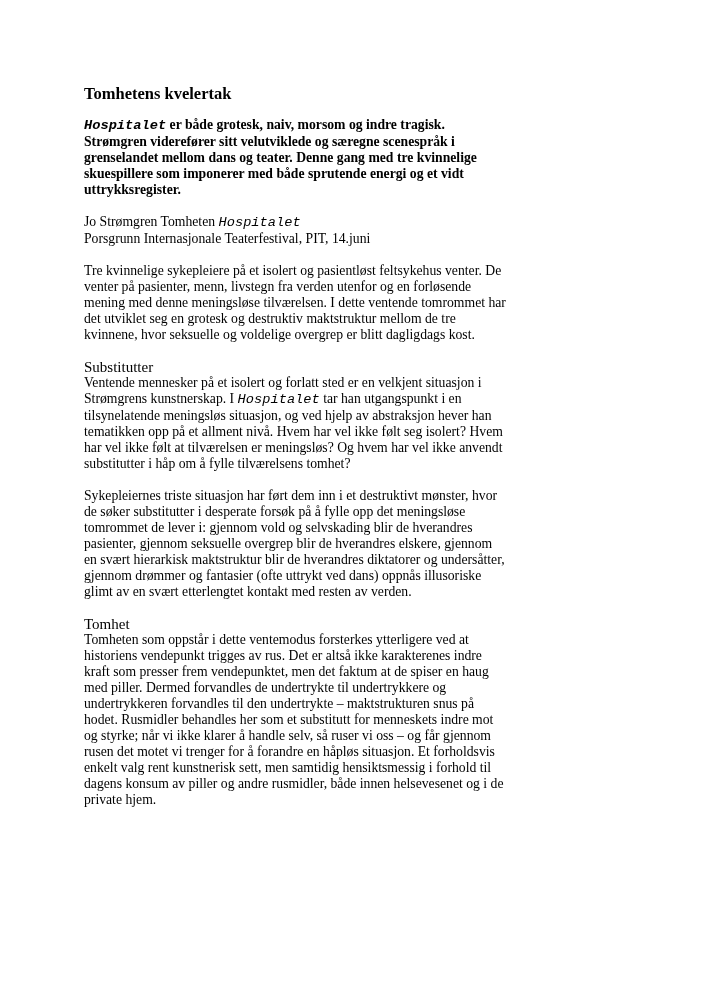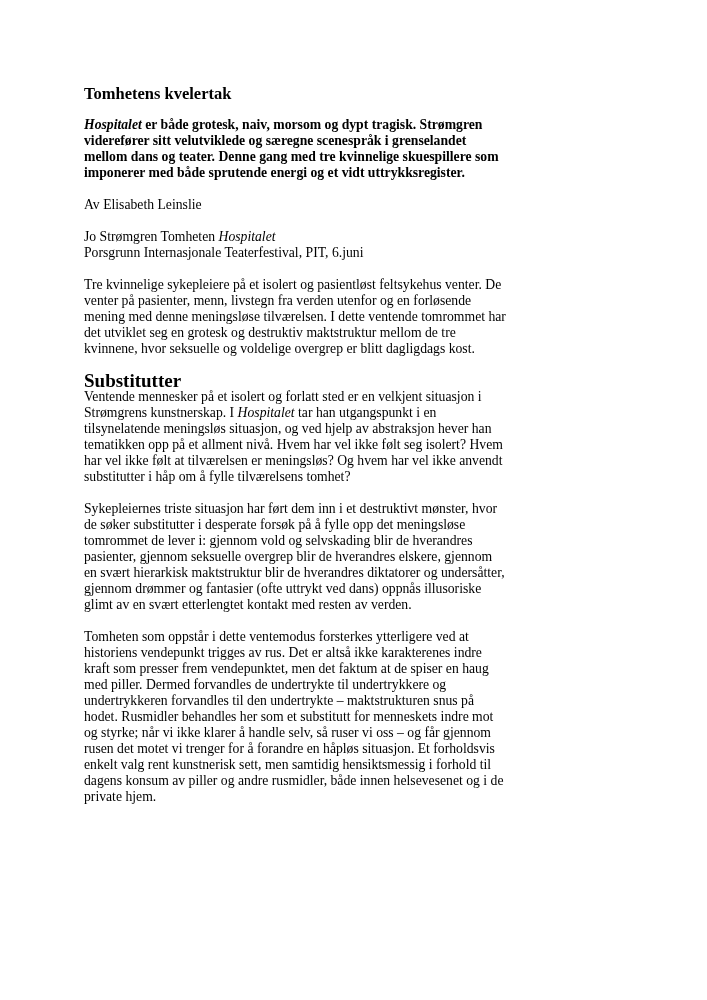--- a/index.html
+++ b/index.html
@@ -23,59 +23,60 @@
     font-size: 13.7px;
     line-height: 16px;
   }
   .page h1 {
     font-size: 16.5px;
     line-height: 18px;
     font-weight: bold;
     margin: 0 0 14px 0;
   }
   .page h2 {
-    font-size: 19px;
+    font-size: 15px;
     line-height: 16px;
-    font-weight: bold;
+    font-weight: normal;
     margin: 0;
   }
   .page p {
     margin: 0 0 16px 0;
   }
   .block {
     margin: 0 0 16px 0;
   }
   .lead {
     font-weight: bold;
   }
   em {
     font-style: italic;
+    font-family: Liberation Mono, monospace;
   }
 </style>
 </head>
 <body>
 
 <div class="page">
 
   <h1>Tomhetens kvelertak</h1>
 
-  <p class="lead"><em>Hospitalet</em><span> er både grotesk, naiv, morsom og dypt tragisk. Strømgren viderefører sitt velutviklede og særegne scenespråk i grenselandet mellom dans og teater. Denne gang med tre kvinnelige skuespillere som imponerer med både sprutende energi og et vidt uttrykksregister.</span></p>
+  <p class="lead"><em>Hospitalet</em><span> er både grotesk, naiv, morsom og indre tragisk. Strømgren viderefører sitt velutviklede og særegne scenespråk i grenselandet mellom dans og teater. Denne gang med tre kvinnelige skuespillere som imponerer med både sprutende energi og et vidt uttrykksregister.</span></p>
 
-  <p>Av Elisabeth Leinslie</p>
 
-  <p><span>Jo Strømgren Tomheten </span><em>Hospitalet</em><br><span>Porsgrunn Internasjonale Teaterfestival, PIT, 6.juni</span></p>
+  <p><span>Jo Strømgren Tomheten </span><em>Hospitalet</em><br><span>Porsgrunn Internasjonale Teaterfestival, PIT, 14.juni</span></p>
 
   <p>Tre kvinnelige sykepleiere på et isolert og pasientløst feltsykehus venter. De venter på pasienter, menn, livstegn fra verden utenfor og en forløsende mening med denne meningsløse tilværelsen. I dette ventende tomrommet har det utviklet seg en grotesk og destruktiv maktstruktur mellom de tre kvinnene, hvor seksuelle og voldelige overgrep er blitt dagligdags kost.</p>
 
   <div class="block">
     <h2>Substitutter</h2>
     <p style="margin:0"><span>Ventende mennesker på et isolert og forlatt sted er en velkjent situasjon i Strømgrens kunstnerskap. I </span><em>Hospitalet</em><span> tar han utgangspunkt i en tilsynelatende meningsløs situasjon, og ved hjelp av abstraksjon hever han tematikken opp på et allment nivå. Hvem har vel ikke følt seg isolert? Hvem har vel ikke følt at tilværelsen er meningsløs? Og hvem har vel ikke anvendt substitutter i håp om å fylle tilværelsens tomhet?</span></p>
   </div>
 
   <p>Sykepleiernes triste situasjon har ført dem inn i et destruktivt mønster, hvor de søker substitutter i desperate forsøk på å fylle opp det meningsløse tomrommet de lever i: gjennom vold og selvskading blir de hverandres pasienter, gjennom seksuelle overgrep blir de hverandres elskere, gjennom en svært hierarkisk maktstruktur blir de hverandres diktatorer og undersåtter, gjennom drømmer og fantasier (ofte uttrykt ved dans) oppnås illusoriske glimt av en svært etterlengtet kontakt med resten av verden.</p>
 
   <div class="block">
+    <h2>Tomhet</h2>
     <p style="margin:0">Tomheten som oppstår i dette ventemodus forsterkes ytterligere ved at historiens vendepunkt trigges av rus. Det er altså ikke karakterenes indre kraft som presser frem vendepunktet, men det faktum at de spiser en haug med piller. Dermed forvandles de undertrykte til undertrykkere og undertrykkeren forvandles til den undertrykte – maktstrukturen snus på hodet. Rusmidler behandles her som et substitutt for menneskets indre mot og styrke; når vi ikke klarer å handle selv, så ruser vi oss – og får gjennom rusen det motet vi trenger for å forandre en håpløs situasjon. Et forholdsvis enkelt valg rent kunstnerisk sett, men samtidig hensiktsmessig i forhold til dagens konsum av piller og andre rusmidler, både innen helsevesenet og i de private hjem.</p>
   </div>
 
 
 
 </div>
 
 </body></html>

